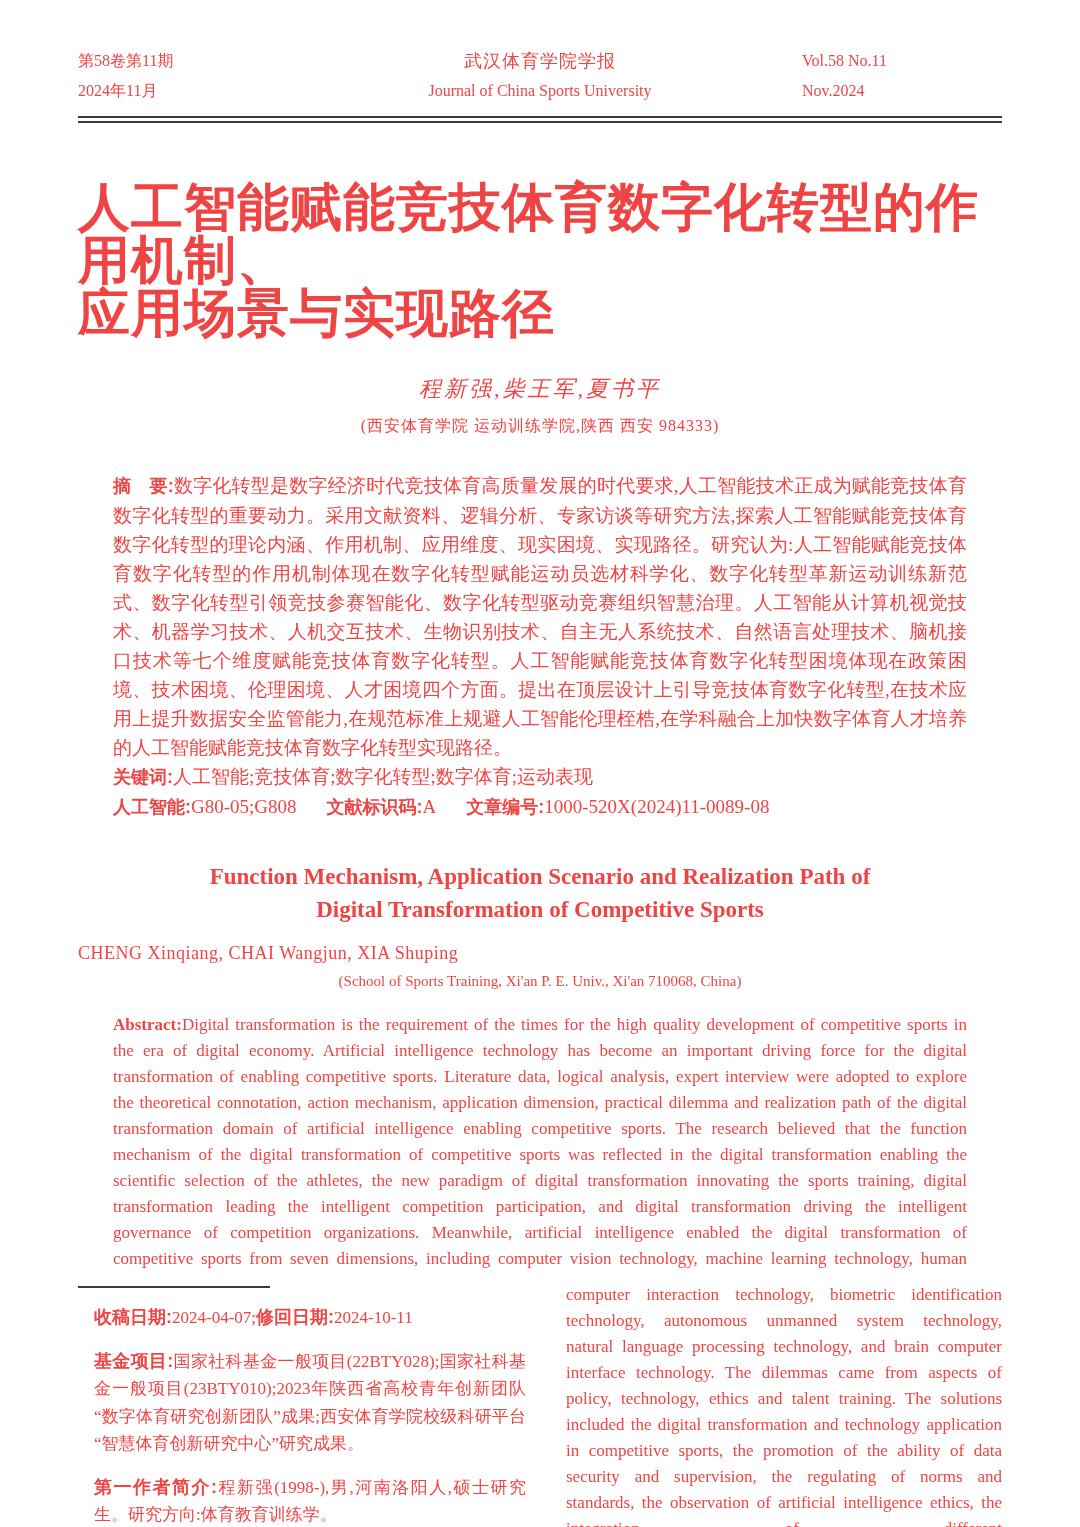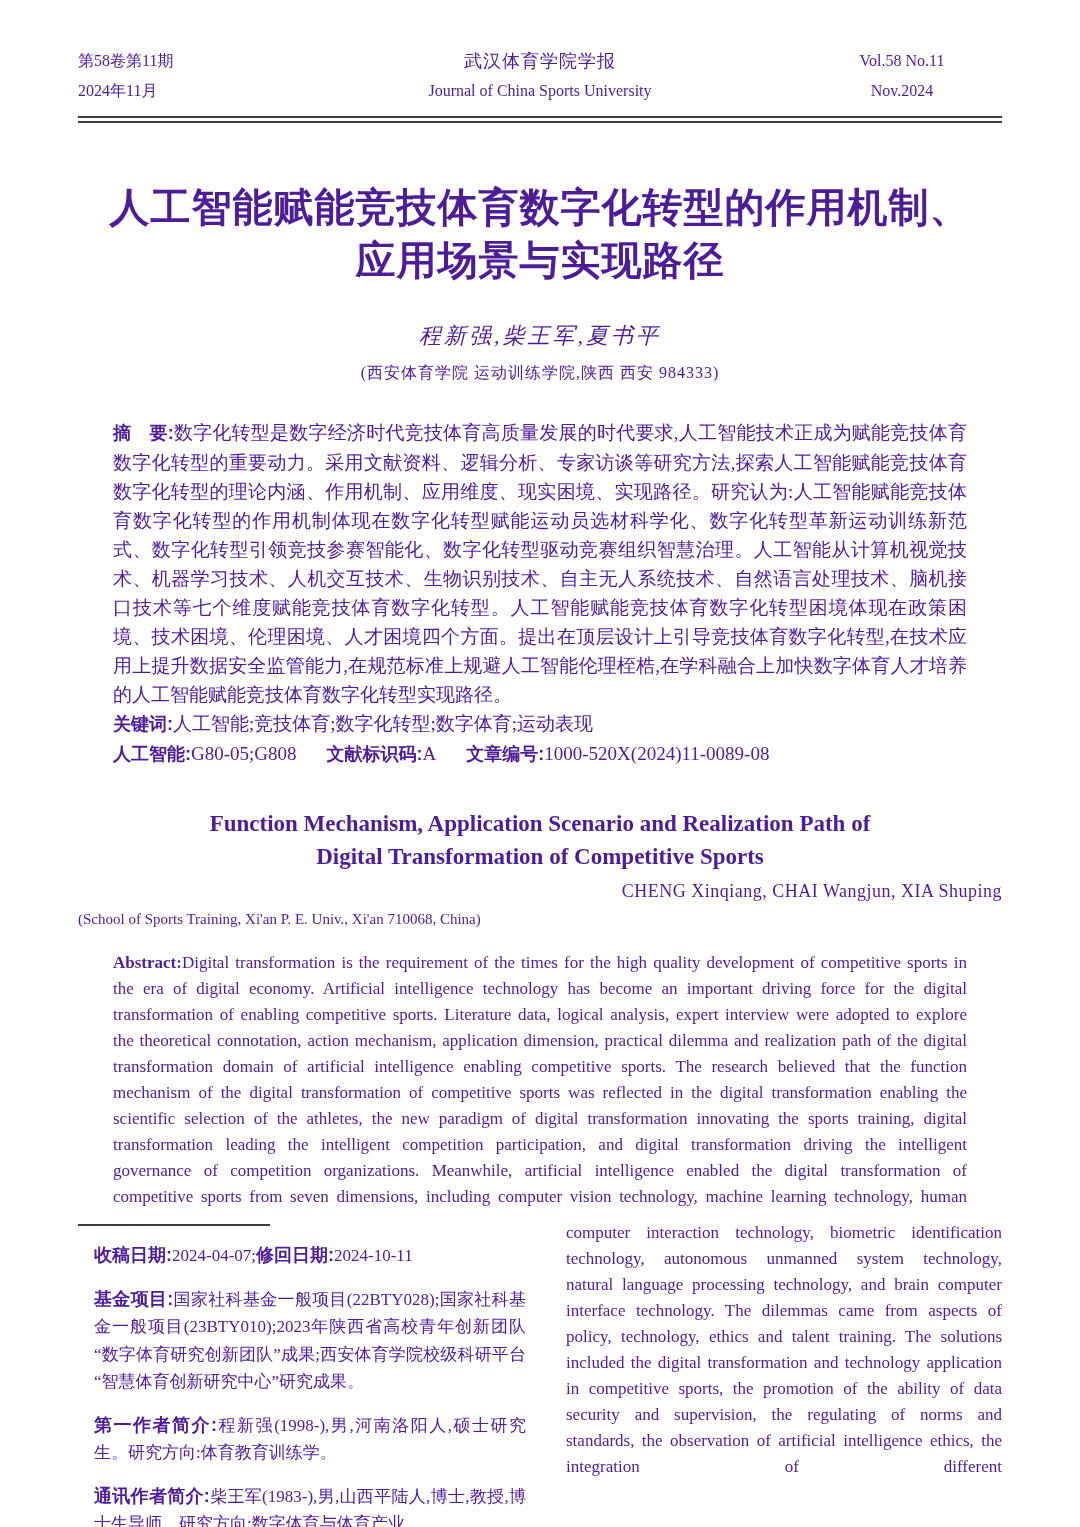--- a/index.html
+++ b/index.html
@@ -1,43 +1,42 @@
 <!DOCTYPE html>
 <html lang="zh"><head>
 <meta charset="utf-8">
 <style>
   html,body { margin:0; padding:0; background:#e8e8e8; }
   .page {
     position:relative;
     width:1080px; height:1527px;
     margin:0 auto;
     background:#ffffff;
-    color:#4c1d95;
+    color:#ef4444;
     font-family:"Liberation Serif","DejaVu Serif",serif;
     box-sizing:border-box;
     padding:46px 78px 0 78px;
     overflow:hidden;
   }
   
   .jheader { display:flex; justify-content:space-between; align-items:flex-start; }
   .jheader .hcol { font-size:16px; line-height:30px; }
   .jheader .hleft  { text-align:left;  min-width:200px; }
   .jheader .hmid   { text-align:center; flex:1; }
-  .jheader .hright { text-align:center; min-width:200px; }
+  .jheader .hright { text-align:left; min-width:200px; }
   .journal-cn { font-size:18px; font-weight:normal; letter-spacing:1px; }
   .double-rule {
     margin-top:10px; height:3px;
     border-top:2px solid #3c3c3c;
     border-bottom:2px solid #3c3c3c;
   }
   
   .title-cn {
     margin-top:58px;
-    text-align:center;
-    font-size:40px; font-weight:bold;
+    font-size:52px; font-weight:bold;
     line-height:53px; letter-spacing:1px;
   }
   .authors-cn {
     margin-top:34px; text-align:center;
     font-size:22px; letter-spacing:3px;font-style:italic;
   }
   .affil-cn {
     margin-top:12px; text-align:center;
     font-size:16px; letter-spacing:1px;
   }
@@ -52,22 +51,22 @@
     font-weight:bold;
     font-family:"Liberation Sans","DejaVu Sans",sans-serif;
     font-size:18px;
   }
   .meta-gap { margin-left:30px; }
   
   .title-en {
     margin-top:38px; text-align:center;
     font-size:23px; font-weight:bold; line-height:33px;
   }
-  .authors-en { margin-top:8px; text-align:right; font-size:18px; letter-spacing:0.5px; }
-  .affil-en   { margin-top:9px;  font-size:15px; }
+  .authors-en { margin-top:17px; text-align:left; font-size:18px; letter-spacing:0.5px; }
+  .affil-en   { margin-top:9px;  text-align:center; font-size:15px; }
   
   .abs-en {
     width:854px; margin:22px auto 0 auto;
     font-size:17px; line-height:26px;
     text-align:justify; text-align-last:justify;
     word-spacing:1.5px;
   }
   .abs-en p { margin:0; }
   .enlabel { font-weight:bold; }
   

